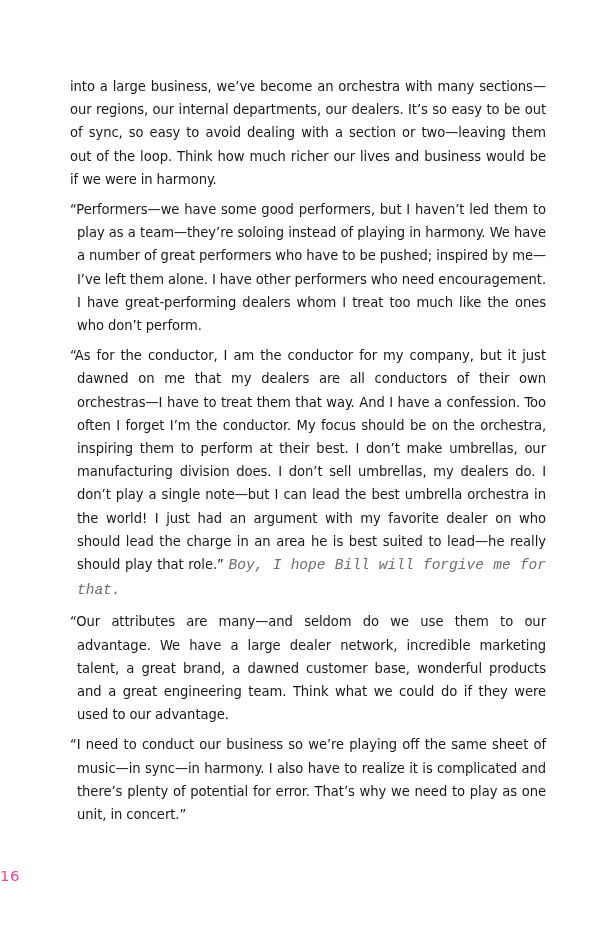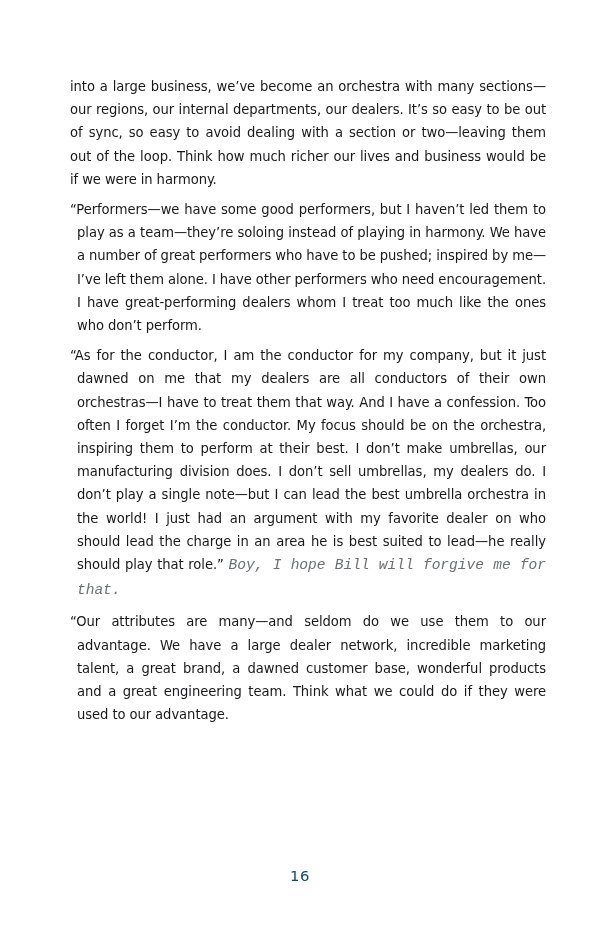--- a/index.html
+++ b/index.html
@@ -43,40 +43,41 @@
   .aside-italic {
     font-style: italic;
     color: #6d6f72;
     font-family: Liberation Mono, monospace;
   }
   .folio {
     position: absolute;
     left: 0;
     top: 866px;
     width: 600px;
-    text-align: center;
+    text-align: left;
     font-size: 14.8px;
     line-height: 20px;
-    color: #0c4a6e;
+    color: #ec4899;
     letter-spacing: 0.6px;
   }
 </style>
 </head>
 <body>
 
 <div class="page">
 
   <div class="text-column">
 
     <p class="para">into a large business, we’ve become an orchestra with many sections—our regions, our internal departments, our dealers. It’s so easy to be out of sync, so easy to avoid dealing with a section or two—leaving them out of the loop. Think how much richer our lives and business would be if we were in harmony.</p>
 
     <p class="para quoted">“Performers—we have some good performers, but I haven’t led them to play as a team—they’re soloing instead of playing in harmony. We have a number of great performers who have to be pushed; inspired by me—I’ve left them alone. I have other performers who need encouragement. I have great-performing dealers whom I treat too much like the ones who don’t perform.</p>
 
     <p class="para quoted"><span>“As for the conductor, I am the conductor for my company, but it just dawned on me that my dealers are all conductors of their own orchestras—I have to treat them that way. And I have a confession. Too often I forget I’m the conductor. My focus should be on the orchestra, inspiring them to perform at their best. I don’t make umbrellas, our manufacturing division does. I don’t sell umbrellas, my dealers do. I don’t play a single note—but I can lead the best umbrella orchestra in the world! I just had an argument with my favorite dealer on who should lead the charge in an area he is best suited to lead—he really should play that role.” </span><span class="aside-italic">Boy, I hope Bill will forgive me for that.</span></p>
 
     <p class="para quoted">“Our attributes are many—and seldom do we use them to our advantage. We have a large dealer network, incredible marketing talent, a great brand, a dawned customer base, wonderful products and a great engineering team. Think what we could do if they were used to our advantage.</p>
 
+    <p class="para quoted">“I need to conduct our business so we’re playing off the same sheet of music—in sync—in harmony. I also have to realize it is complicated and there’s plenty of potential for error. That’s why we need to play as one unit, in concert.”</p>
 
   </div>
 
   <div class="folio">16</div>
 
 </div>
 
 </body></html>

